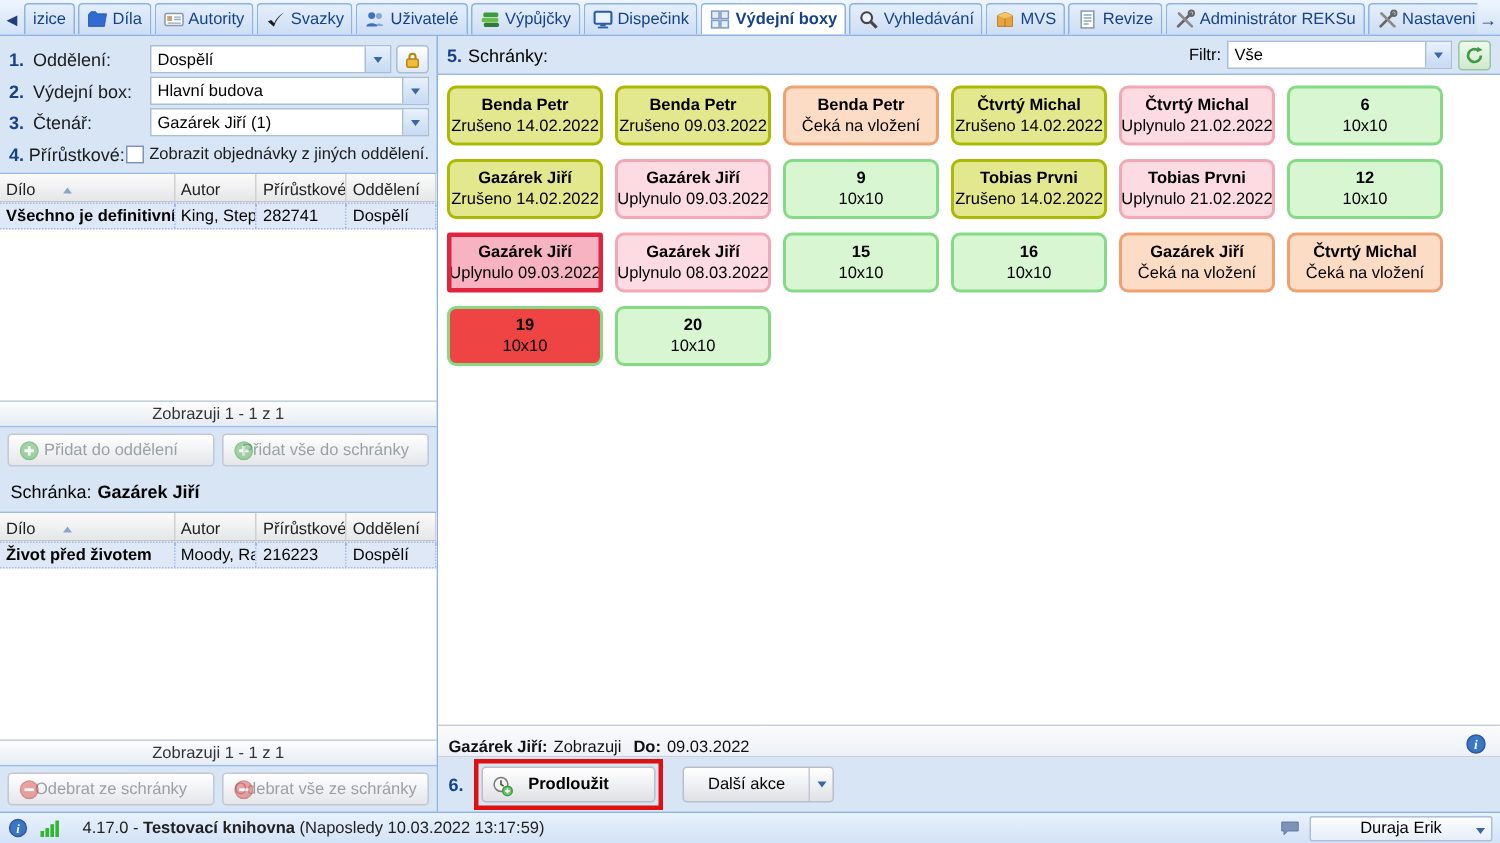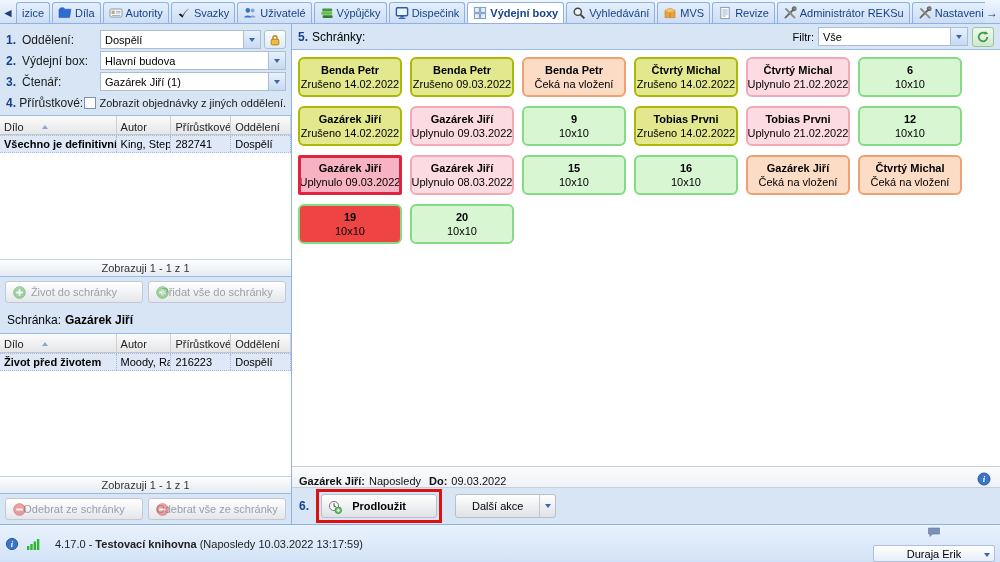--- a/index.html
+++ b/index.html
@@ -112,21 +112,21 @@
   .split-btn { height:24px; display:flex; border:1px solid #b9bfca; border-radius:3px;
     background:linear-gradient(#ffffff,#dfe1e6); margin-left:6px; cursor:pointer; }
   .split-main { padding:0 16px; display:flex; align-items:center;text-align:center; }
   .split-arrow { flex:0 0 16px; border-left:1px solid #c3c8d4; display:flex; align-items:center; justify-content:center; }
 
   
   .statusbar { flex:0 0 21px; background:linear-gradient(#e9f2fd,#d2e2f6); border-top:1px solid #8db2e3;
     display:flex; align-items:center; padding:0 5px; gap:7px; }
   .sb-text { margin-left:8px; color:#222; white-space:nowrap; }
   .sb-text .bold { font-weight:bold; }
-  .sb-right { margin-left:auto; display:flex; align-items:center; gap:6px;flex-direction:column; }
+  .sb-right { margin-left:auto; display:flex; align-items:center; gap:6px; }
   .user-btn { width:122px; height:17px; position:relative; border:1px solid #aebedb; border-radius:2px;
     background:linear-gradient(#fdfefe,#e7eef8); display:flex; align-items:center; justify-content:center; cursor:pointer; }
   .user-btn .arrow-down { position:absolute; right:4px; top:7px; }
   .sicon { width:14px; height:14px; display:inline-flex; }
   .sicon svg { width:14px; height:14px; }
 </style>
 </head>
 <body>
 
 <div class="app">
@@ -341,21 +341,21 @@
           </div>
         </div>
       <div class="pagebar">Zobrazuji 1 - 1 z 1</div>
 
       <div class="btnrow">
         <div class="btn disabled">
           <span class="bicon"><svg viewBox="0 0 14 14">
                 <circle cx="7" cy="7" r="6.3" fill="#5cb85c" stroke="#3f9b3f"></circle>
                 <path d="M6 3.5h2V6h2.5v2H8v2.5H6V8H3.5V6H6z" fill="#fff"></path>
               </svg></span>
-          <span>Život do schránky</span>
+          <span>Přidat do oddělení</span>
         </div>
         <div class="btn disabled">
           <span class="bicon"><svg viewBox="0 0 14 14">
                 <circle cx="7" cy="7" r="6.3" fill="#5cb85c" stroke="#3f9b3f"></circle>
                 <path d="M6 3.5h2V6h2.5v2H8v2.5H6V8H3.5V6H6z" fill="#fff"></path>
               </svg></span>
           <span>Přidat vše do schránky</span>
         </div>
       </div>
 
@@ -511,21 +511,21 @@
             <div class="l2">10x10</div>
           </div>
           <div class="lbox" style="background: rgb(217, 246, 211); border-color: rgb(133, 218, 133);">
             <div class="l1">20</div>
             <div class="l2">10x10</div>
           </div>
         </div>
 
       <div class="detailbar">
         <span class="b">Gazárek Jiří:</span>
-        <span>Naposledy</span>
+        <span>Zobrazuji</span>
         <span class="b" style="margin-left:4px">Do:</span>
         <span>09.03.2022</span>
         <span class="info-btn">
           <span class="ticon">
               <svg viewBox="0 0 14 14">
                 <circle cx="7" cy="7" r="6" fill="#3a76c4" stroke="#2a5aa0"></circle>
                 <text x="7" y="10.3" text-anchor="middle" font-size="9" font-family="serif" font-style="italic" font-weight="bold" fill="#fff">i</text>
               </svg>
             </span>
         </span>

